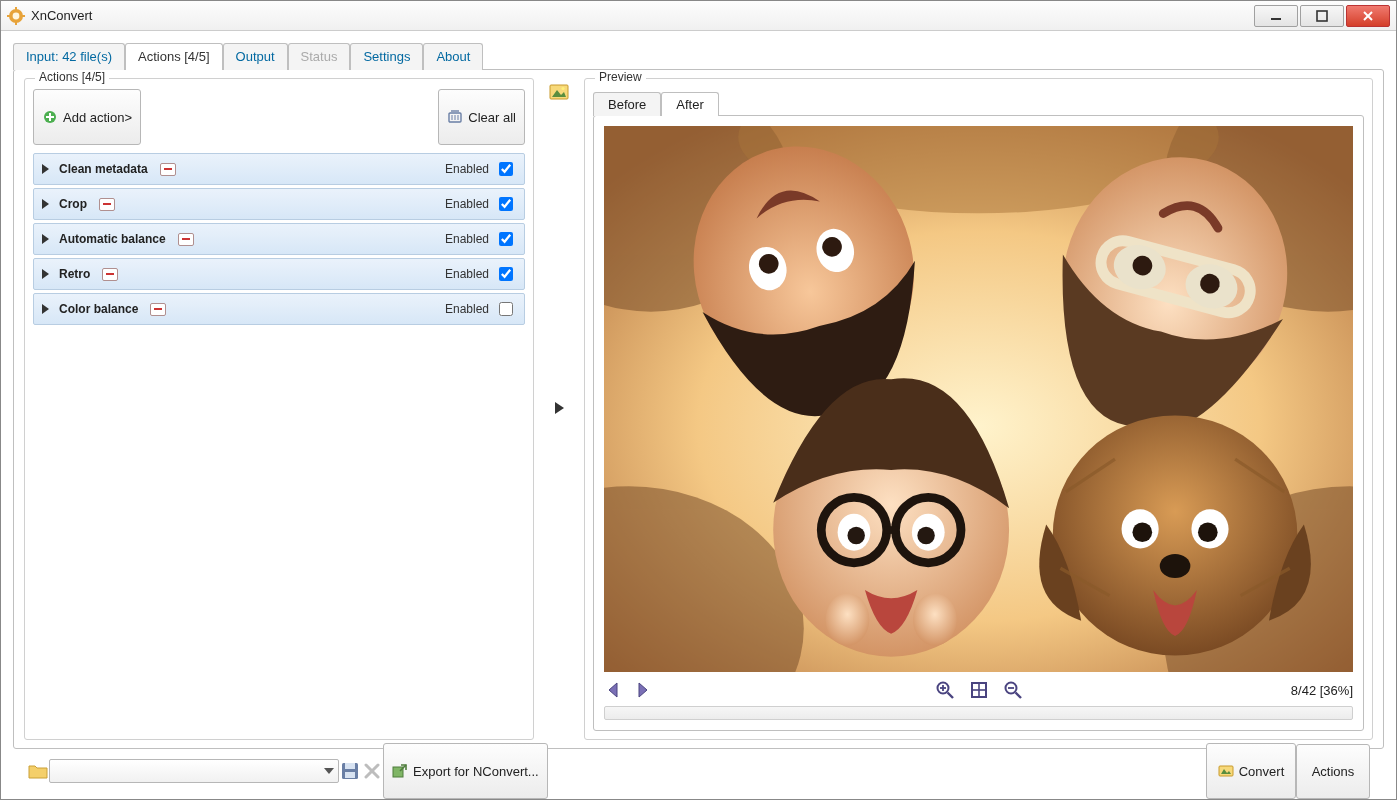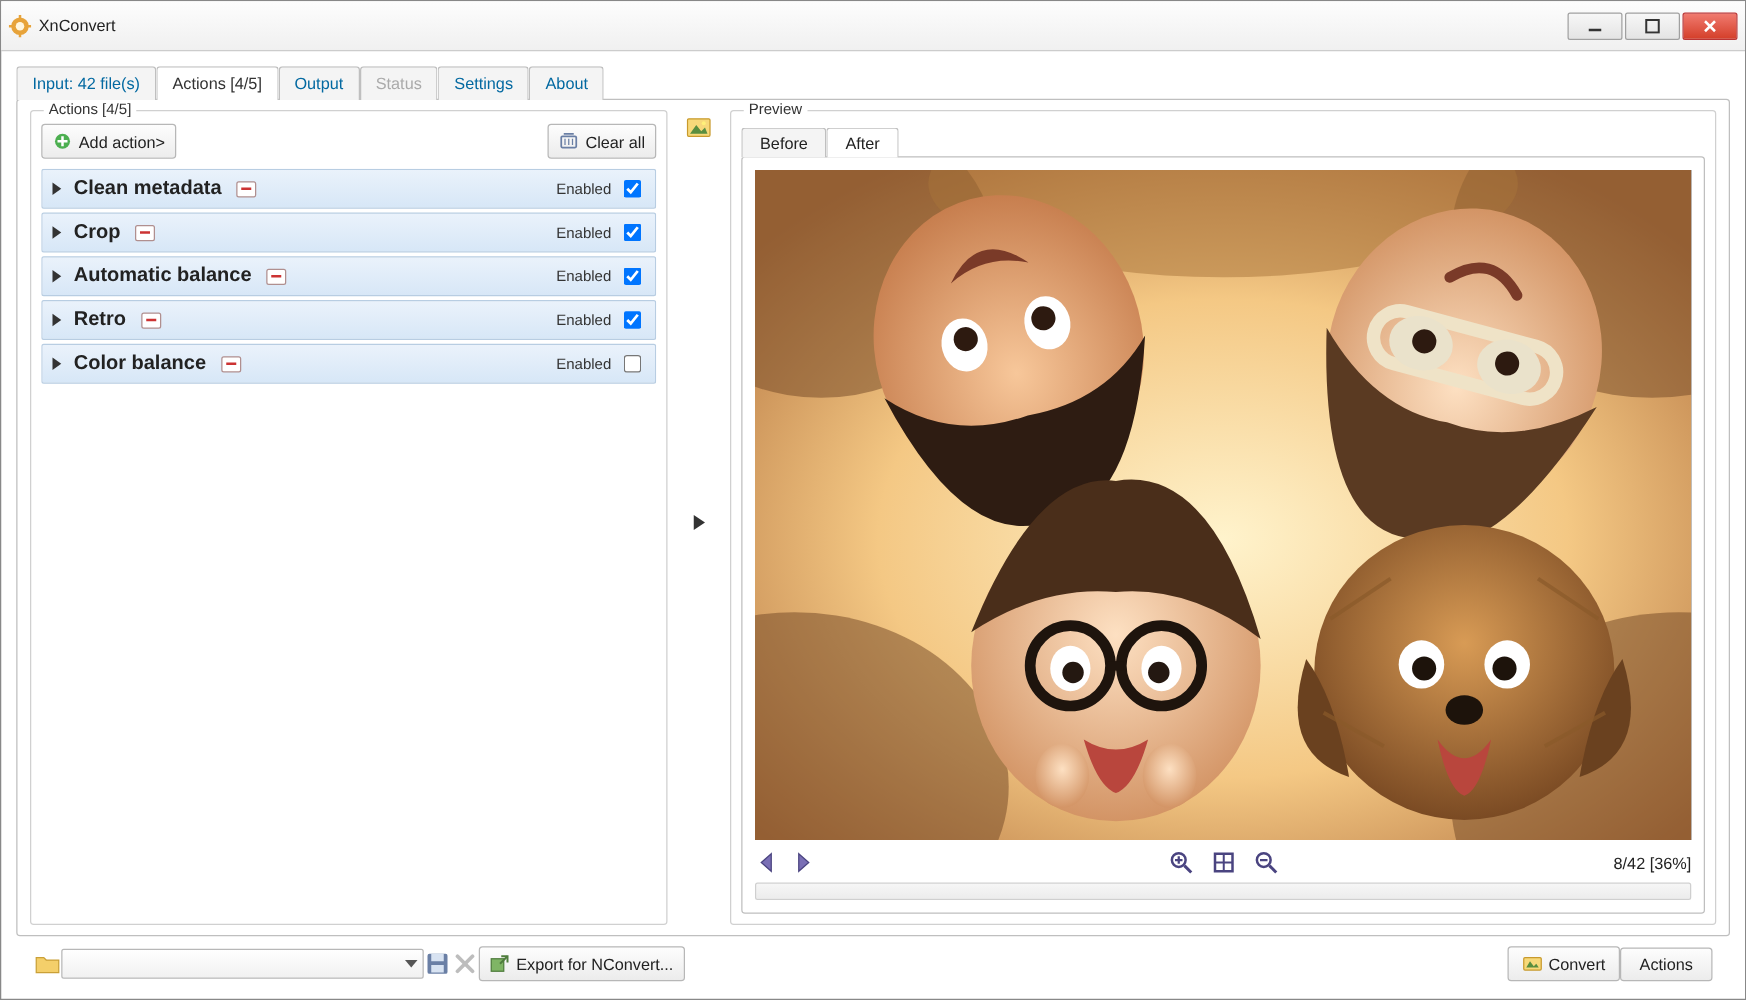--- a/index.html
+++ b/index.html
@@ -1,19 +1,19 @@
 <!DOCTYPE html>
 <html><head>
 <meta charset="utf-8">
 <style>
   * { box-sizing: border-box; }
   html,body { margin:0; padding:0; font-family: "Segoe UI", Tahoma, sans-serif; font-size:13px; color:#222; background:#fff; }
   .window { width:1397px; height:800px; border:1px solid #888; background:#fff; position:relative; display:flex; flex-direction:column; }
   
-  .titlebar { height:40px; background:linear-gradient(#fdfdfd,#f0f0f0); border-bottom:1px solid #ccc; display:flex; align-items:center; padding:0 6px; }
+  .titlebar { height:30px; background:linear-gradient(#fdfdfd,#f0f0f0); border-bottom:1px solid #ccc; display:flex; align-items:center; padding:0 6px; }
   .titlebar .app-icon { width:18px; height:18px; margin-right:6px; }
   .titlebar .title { font-size:13px; }
   .winbtns { margin-left:auto; display:flex; gap:0; }
   .winbtn { width:44px; height:22px; border:1px solid #a0a0a0; background:linear-gradient(#f7f7f7,#e4e4e4); display:flex; align-items:center; justify-content:center; border-radius:2px; margin-left:2px; cursor:default; }
   .winbtn.close { background:linear-gradient(#f07a6f,#d43f2a); border-color:#b33; }
   .winbtn svg { display:block; }
   
   .chrome-body { flex:1; padding:8px 12px 6px 12px; display:flex; flex-direction:column; }
   
   .main-tabs { display:flex; align-items:flex-end; height:30px; }
@@ -23,26 +23,26 @@
   .main-tab.disabled { color:#aaa; }
   .tab-panel { flex:1; border:1px solid #bfbfbf; background:#fff; border-radius:3px; padding:8px 10px; display:flex; gap:8px; min-height:0; }
   
   .groupbox { border:1px solid #d0d0d0; border-radius:3px; padding:10px 8px 8px 8px; position:relative; display:flex; flex-direction:column; }
   .group-label { position:absolute; top:-9px; left:10px; background:#fff; padding:0 4px; font-size:12px; color:#333; }
   .actions-col { width:510px; display:flex; flex-direction:column; }
   .preview-col { flex:1; display:flex; flex-direction:column; }
   .middle-gadgets { width:34px; display:flex; flex-direction:column; align-items:center; padding-top:0; }
   
   .actions-toolbar { display:flex; justify-content:space-between; margin-bottom:8px; }
-  .btn { border:1px solid #b7b7b7; background:linear-gradient(#fdfdfd,#ececec); border-radius:3px; padding:5px 8px; font-size:13px; display:inline-flex; align-items:flex-end; gap:5px; cursor:default; }
+  .btn { border:1px solid #b7b7b7; background:linear-gradient(#fdfdfd,#ececec); border-radius:3px; padding:19px 8px; font-size:13px; display:inline-flex; align-items:flex-end; gap:5px; cursor:default; }
   
   .actions-list { flex:1; overflow:auto; }
   .action-row { display:flex; align-items:center; background:linear-gradient(#eaf2fb,#d7e7f7); border:1px solid #b8cde2; border-radius:2px; padding:5px 8px; margin-bottom:3px; }
   .tri { width:0; height:0; border-top:5px solid transparent; border-bottom:5px solid transparent; border-left:7px solid #333; margin-right:10px; }
-  .act-name { font-weight:bold; font-size:16px; flex:0 0 auto; }
+  .act-name { font-weight:bold; font-size:12px; flex:0 0 auto; }
   .row-enabled { margin-left:auto; display:flex; align-items:center; gap:6px; font-size:12px; color:#333; }
   .row-enabled input { width:14px; height:14px; }
   .del-badge { display:inline-flex; width:16px; height:13px; background:#fff; border:1px solid #b08f8f; border-radius:2px; align-items:center; justify-content:center; margin-left:12px; }
   .del-badge .minus { width:8px; height:2px; background:#c33; }
   
   .preview-tabs { display:flex; align-items:flex-end; height:26px; margin-bottom:0; }
   .ptab { padding:4px 14px; border:1px solid #bfbfbf; border-bottom:none; background:#f4f4f4; font-size:13px; border-top-left-radius:3px; border-top-right-radius:3px; position:relative; top:1px; cursor:default;}
   .ptab.active { background:#fff; z-index:2; }
   .preview-frame { flex:1; border:1px solid #bfbfbf; border-radius:3px; padding:10px; display:flex; flex-direction:column; min-height:0; }
   .img-holder { flex:1; background:#000; display:flex; align-items:center; justify-content:center; min-height:0; overflow:hidden; }

